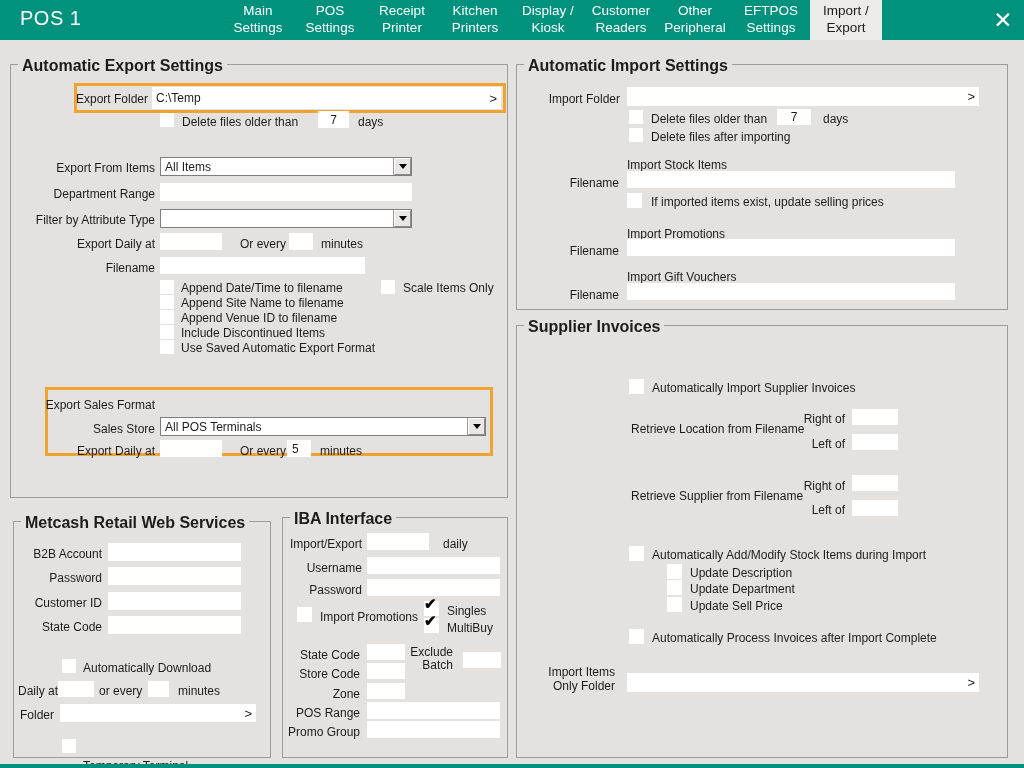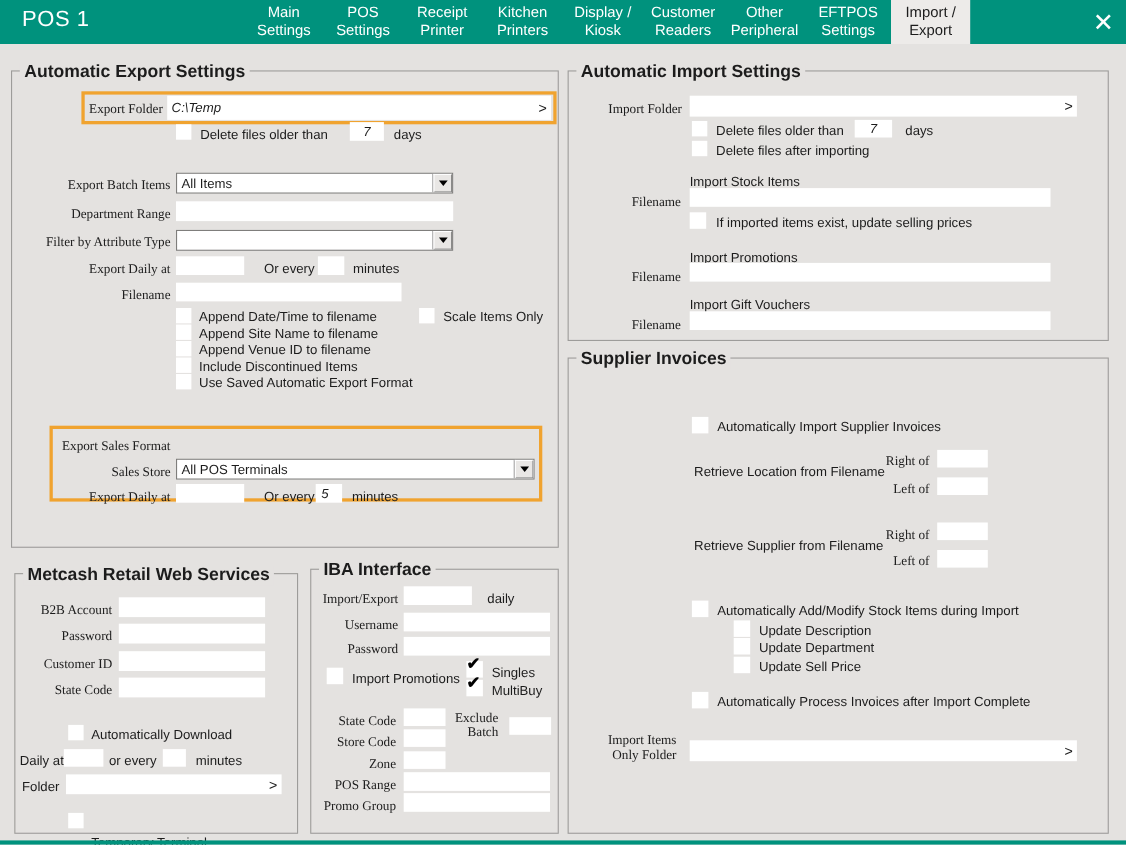--- a/index.html
+++ b/index.html
@@ -15,24 +15,24 @@
   .tabs{position:absolute;left:222px;top:0;height:40px;display:flex;}
   .tab{height:40px;display:flex;align-items:center;justify-content:center;text-align:center;
        color:#fff;font-size:13.5px;line-height:1.25;cursor:default;padding:16px 2px;}
   .tab.active{background:#EDEBE9;color:var(--ink);}
   .close{position:absolute;left:986px;top:3px;width:34px;height:34px;color:#fff;font-size:23px;
          display:flex;align-items:center;justify-content:center;font-weight:300;}
   .bottombar{position:absolute;left:0;top:764px;width:1024px;height:4px;background:var(--teal);}
   .grp{position:absolute;border:1px solid var(--grpbr);}
   .grp-title{position:absolute;background:var(--body);padding:0 4px;font-size:16px;font-weight:bold;white-space:nowrap;}
   .lbl{position:absolute;font-size:12px;line-height:14px;white-space:nowrap;}
-  .lbl.r{text-align:right;font-family:Liberation Serif, serif;}
+  .lbl.r{text-align:right;}
   .lbl.wrap{white-space:normal;}
   .field{position:absolute;background:var(--white);font-size:12px;display:flex;align-items:center;
-         padding:0 4px;overflow:hidden;font-style:italic;}
+         padding:0 4px;overflow:hidden;}
   .field .browse{margin-left:auto;font-size:13px;line-height:1;}
   .field.ctr{justify-content:center;padding:0;}
   .combo{position:absolute;background:var(--white);border:1px solid #7F7E7C;display:flex;align-items:center;
          font-size:12px;padding-left:4px;overflow:hidden;}
   .combo .cbtn{margin-left:auto;width:17px;align-self:stretch;background:#E9E7E5;
          border:1px solid #fff;border-right-color:#8a8a8a;border-bottom-color:#8a8a8a;
          box-shadow:-1px 0 0 #9a9a9a;display:flex;align-items:center;justify-content:center;}
   .combo .tri{width:0;height:0;border-left:4px solid transparent;border-right:4px solid transparent;border-top:5px solid #000;}
   .cb{position:absolute;background:var(--white);width:14px;height:14px;}
   .cb .check{position:absolute;left:0px;top:-5px;font-size:15px;font-weight:bold;color:#000;line-height:1;}
@@ -66,21 +66,21 @@
   <div class="lbl r" style="left:70px;top:92px;width:78px">Export Folder</div>
   <div class="field" style="left:152px;top:87px;width:349px;height:22px">
     <span>C:\Temp</span>
     <span class="browse">&gt;</span>
   </div>
   <div class="cb" style="left:160px;top:113px"></div>
   <div class="lbl" style="left:182px;top:115px">Delete files older than</div>
   <div class="field ctr" style="left:318px;top:111px;width:31px;height:17px">7</div>
   <div class="lbl" style="left:358px;top:115px">days</div>
 
-  <div class="lbl r" style="left:10px;top:161px;width:145px">Export Batch Items</div>
+  <div class="lbl r" style="left:10px;top:161px;width:145px">Export From Items</div>
   <div class="combo" style="left:160px;top:157px;width:252px;height:19px">
     <span>All Items</span>
     <span class="cbtn">
         <span class="tri"></span>
       </span>
   </div>
 
   <div class="lbl r" style="left:10px;top:187px;width:145px">Department Range</div>
   <div class="field" style="left:160px;top:183px;width:252px;height:18px"></div>
 

